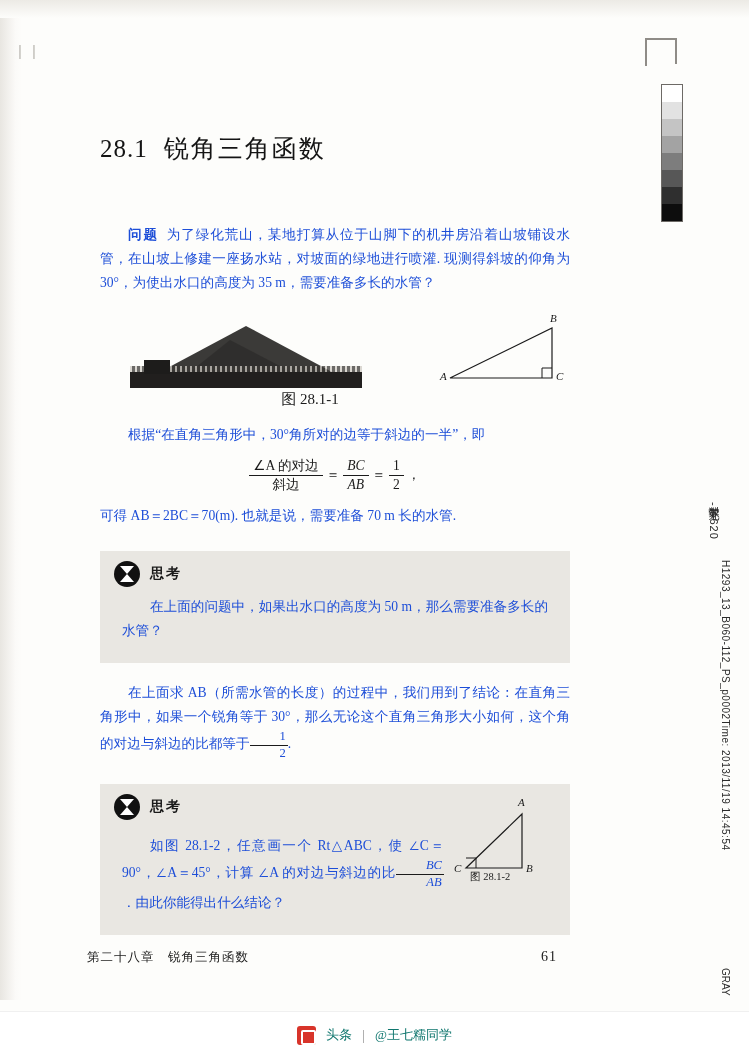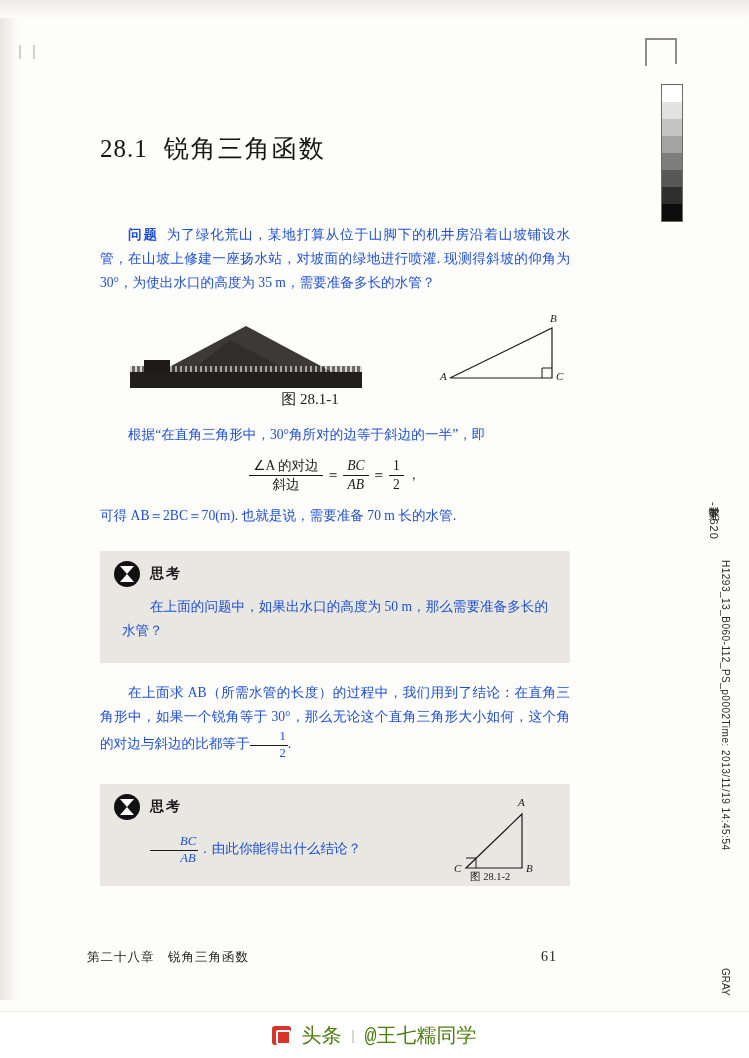--- a/index.html
+++ b/index.html
@@ -325,23 +325,23 @@
   }
   .wm-logo:after {
     content: "";
     position: absolute;
     left: 4px; top: 4px;
     width: 11px; height: 11px;
     border: 2px solid #fff;
     border-radius: 2px;
   }
   .wm-text {
-    font-family: Liberation Mono, monospace;
-    font-size: 20px;
-    color: #4d7c0f;
+    font-family: Liberation Serif, serif;
+    font-size: 13px;
+    color: #0f766e;
   }
   .wm-sep {
     color: #999;
     font-size: 15px;
   }
 </style>
 </head>
 <body>
 
 <div class="page">
@@ -433,21 +433,21 @@
     </p>
 
     <div class="think-block">
       <div class="think-head">
         <span class="hourglass"></span>
         <span class="think-title">思考</span>
       </div>
       <div class="think-with-fig">
         <div class="tw-text">
           <p class="indent">
-            <span class="frac-inline math"><span class="num-t">BC</span><span class="den-t">AB</span></span><span>．由此你能得出什么结论？</span>
+            <span>如图 28.1-2，任意画一个 Rt△ABC，使 ∠C＝90°，∠A＝45°，计算 ∠A 的对边与斜边的比</span><span class="frac-inline math"><span class="num-t">BC</span><span class="den-t">AB</span></span><span>．由此你能得出什么结论？</span>
           </p>
         </div>
         <div class="think-fig">
           <svg width="92" height="72" style="position:absolute;left:0;top:-16px;">
             <polygon points="62,4 62,58 6,58" fill="none" stroke="#1b1b1b" stroke-width="1.2"></polygon>
             <polyline points="6,48 16,48 16,58" fill="none" stroke="#1b1b1b" stroke-width="1"></polyline>
           </svg>
           <span class="lbl" style="position:absolute; left:58px; top:-30px; font-size:11px;">A</span>
           <span class="lbl" style="position:absolute; left:66px; top:36px; font-size:11px;">B</span>
           <span class="lbl" style="position:absolute; left:-6px; top:36px; font-size:11px;">C</span>

